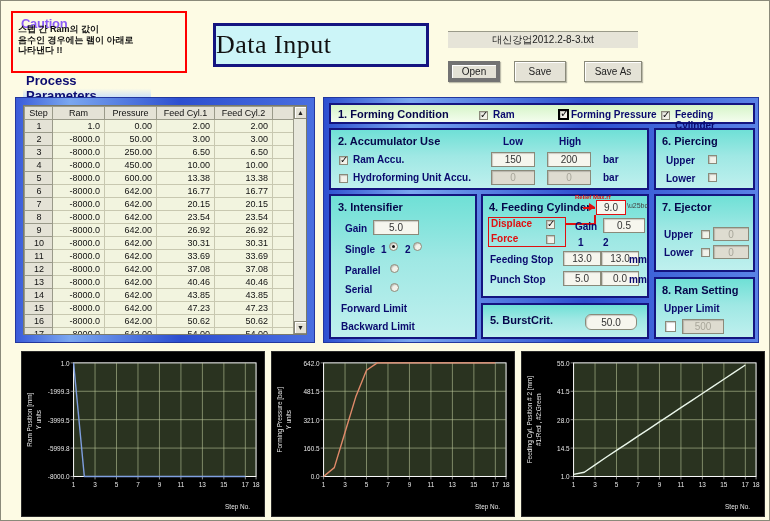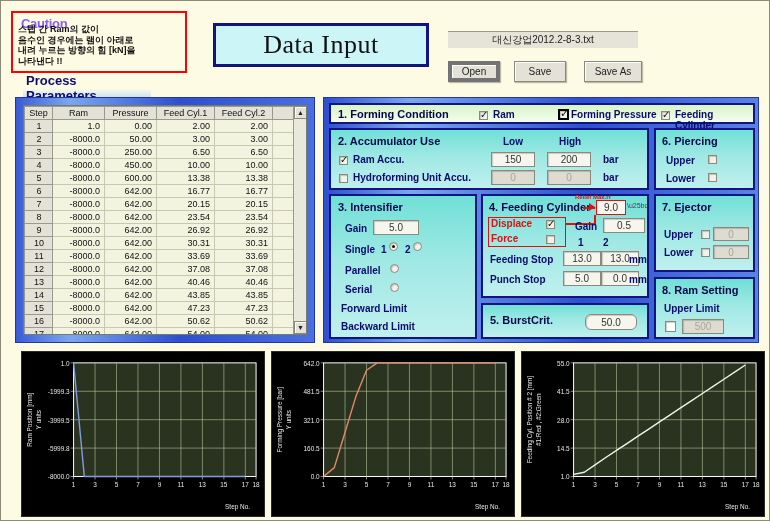--- a/index.html
+++ b/index.html
@@ -42,21 +42,21 @@
     color: #111;
     font-weight: bold;
   }
 
   
   #title-box {
     position: absolute; left: 212px; top: 22px;
     width: 216px; height: 44px;
     background: #ccf5f8;
     border: 3px solid #141480;
-    display: flex; align-items: center; justify-content: center;
+    display: flex; align-items: center; 
   }
   #title-text {
     font-family: "Liberation Serif", serif;
     font-size: 26px;
     color: #111;
     letter-spacing: 0.5px;
   }
 
   
   #file-name {
@@ -258,21 +258,20 @@
 </head>
 <body>
 
 <div id="app">
 
   <div id="caution">
     <div id="caution-title">Caution</div>
     <div id="caution-body">
       <div>스텝 간 Ram의 값이</div>
       <div>음수인 경우에는 램이 아래로</div>
-      <div>내려 누르는 방향의 힘 [kN]을</div>
       <div>나타낸다 !!</div>
     </div>
   </div>
 
   <div id="title-box">
     <span id="title-text">Data Input</span>
   </div>
 
   <div id="file-name">대신강업2012.2-8-3.txt</div>
   <div class="winbtn" id="btn-open">Open</div>

